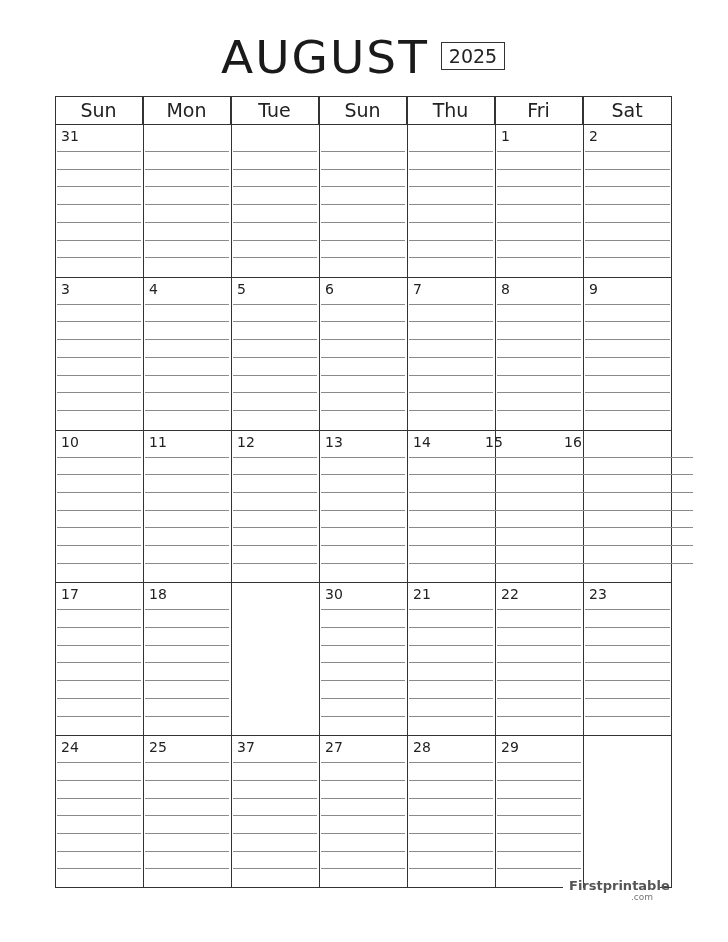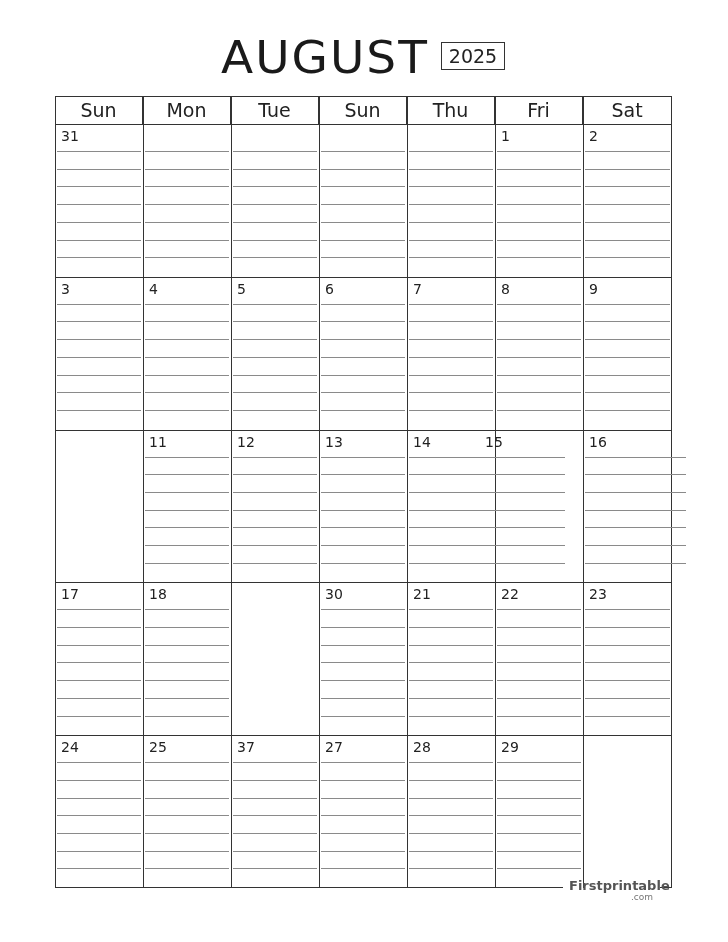--- a/index.html
+++ b/index.html
@@ -177,20 +177,30 @@
     <div class="cell" style="left: 528px; top: 180.8px; width: 89px; height: 152.8px;">
       <span class="num">9</span>
       <div class="wl" style="top: 27px;"></div>
       <div class="wl" style="top: 44.7px;"></div>
       <div class="wl" style="top: 62.4px;"></div>
       <div class="wl" style="top: 80.1px;"></div>
       <div class="wl" style="top: 97.8px;"></div>
       <div class="wl" style="top: 115.5px;"></div>
       <div class="wl" style="top: 133.2px;"></div>
     </div>
+    <div class="cell" style="left: 0px; top: 333.6px; width: 88px; height: 152.8px;">
+      <span class="num">10</span>
+      <div class="wl" style="top: 27px;"></div>
+      <div class="wl" style="top: 44.7px;"></div>
+      <div class="wl" style="top: 62.4px;"></div>
+      <div class="wl" style="top: 80.1px;"></div>
+      <div class="wl" style="top: 97.8px;"></div>
+      <div class="wl" style="top: 115.5px;"></div>
+      <div class="wl" style="top: 133.2px;"></div>
+    </div>
     <div class="cell" style="left: 88px; top: 333.6px; width: 88px; height: 152.8px;">
       <span class="num">11</span>
       <div class="wl" style="top: 27px;"></div>
       <div class="wl" style="top: 44.7px;"></div>
       <div class="wl" style="top: 62.4px;"></div>
       <div class="wl" style="top: 80.1px;"></div>
       <div class="wl" style="top: 97.8px;"></div>
       <div class="wl" style="top: 115.5px;"></div>
       <div class="wl" style="top: 133.2px;"></div>
     </div>
@@ -227,21 +237,21 @@
     <div class="cell" style="left: 424px; top: 333.6px; width: 88px; height: 152.8px;">
       <span class="num">15</span>
       <div class="wl" style="top: 27px;"></div>
       <div class="wl" style="top: 44.7px;"></div>
       <div class="wl" style="top: 62.4px;"></div>
       <div class="wl" style="top: 80.1px;"></div>
       <div class="wl" style="top: 97.8px;"></div>
       <div class="wl" style="top: 115.5px;"></div>
       <div class="wl" style="top: 133.2px;"></div>
     </div>
-    <div class="cell" style="left: 528px; top: 333.6px; width: 105px; height: 152.8px;">
+    <div class="cell" style="left: 503px; top: 333.6px; width: 105px; height: 152.8px; padding-left: 32px;">
       <span class="num">16</span>
       <div class="wl" style="top: 27px;"></div>
       <div class="wl" style="top: 44.7px;"></div>
       <div class="wl" style="top: 62.4px;"></div>
       <div class="wl" style="top: 80.1px;"></div>
       <div class="wl" style="top: 97.8px;"></div>
       <div class="wl" style="top: 115.5px;"></div>
       <div class="wl" style="top: 133.2px;"></div>
     </div>
     <div class="cell" style="left: 0px; top: 486.4px; width: 88px; height: 152.8px;">

